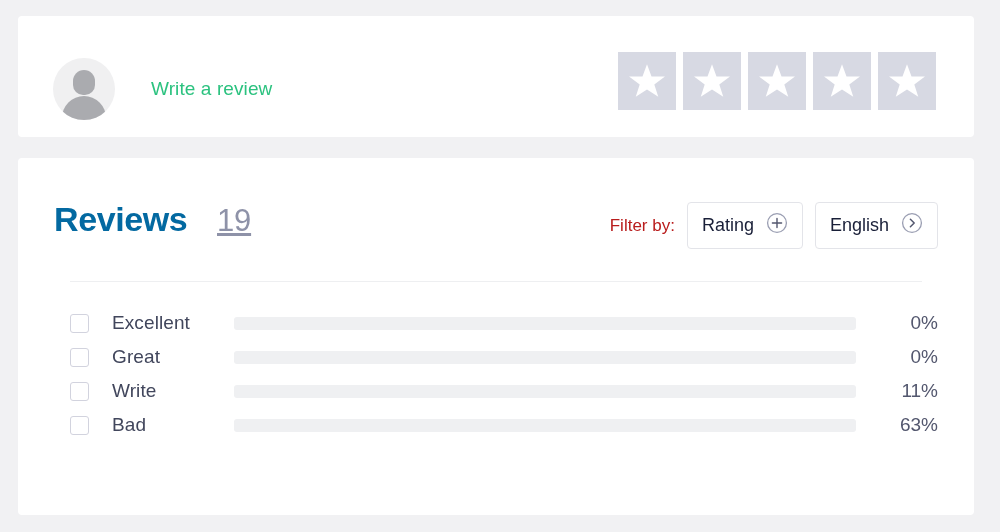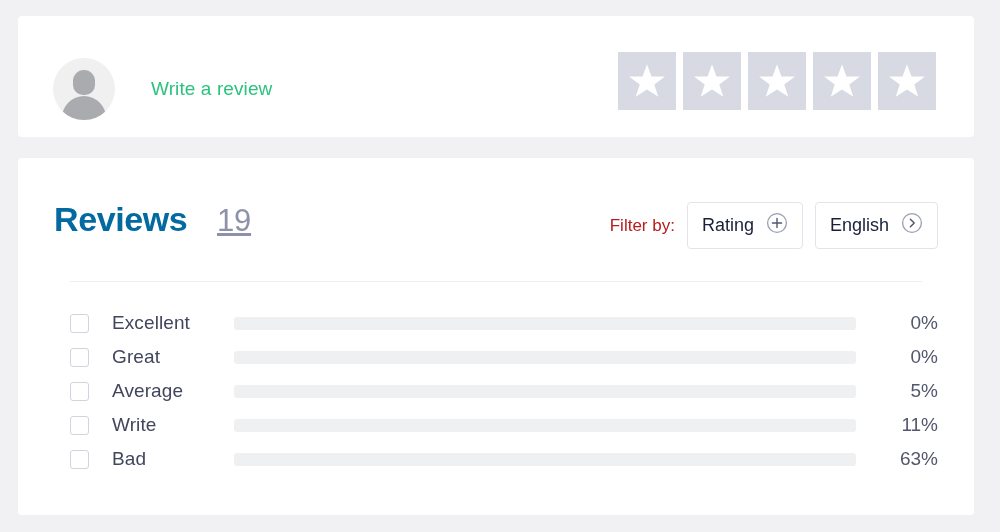--- a/index.html
+++ b/index.html
@@ -214,28 +214,20 @@
 
       <div class="row">
         <span class="cbox"></span>
         <span class="row-label">Great</span>
         <span class="track">
           <span class="fill" style="width:0%"></span>
         </span>
         <span class="pct">0%</span>
       </div>
 
-      <div class="row">
-        <span class="cbox"></span>
-        <span class="row-label">Average</span>
-        <span class="track">
-          <span class="fill" style="width:5%"></span>
-        </span>
-        <span class="pct">5%</span>
-      </div>
 
       <div class="row">
         <span class="cbox"></span>
         <span class="row-label">Write</span>
         <span class="track">
           <span class="fill" style="width:32%"></span>
         </span>
         <span class="pct">11%</span>
       </div>
 

